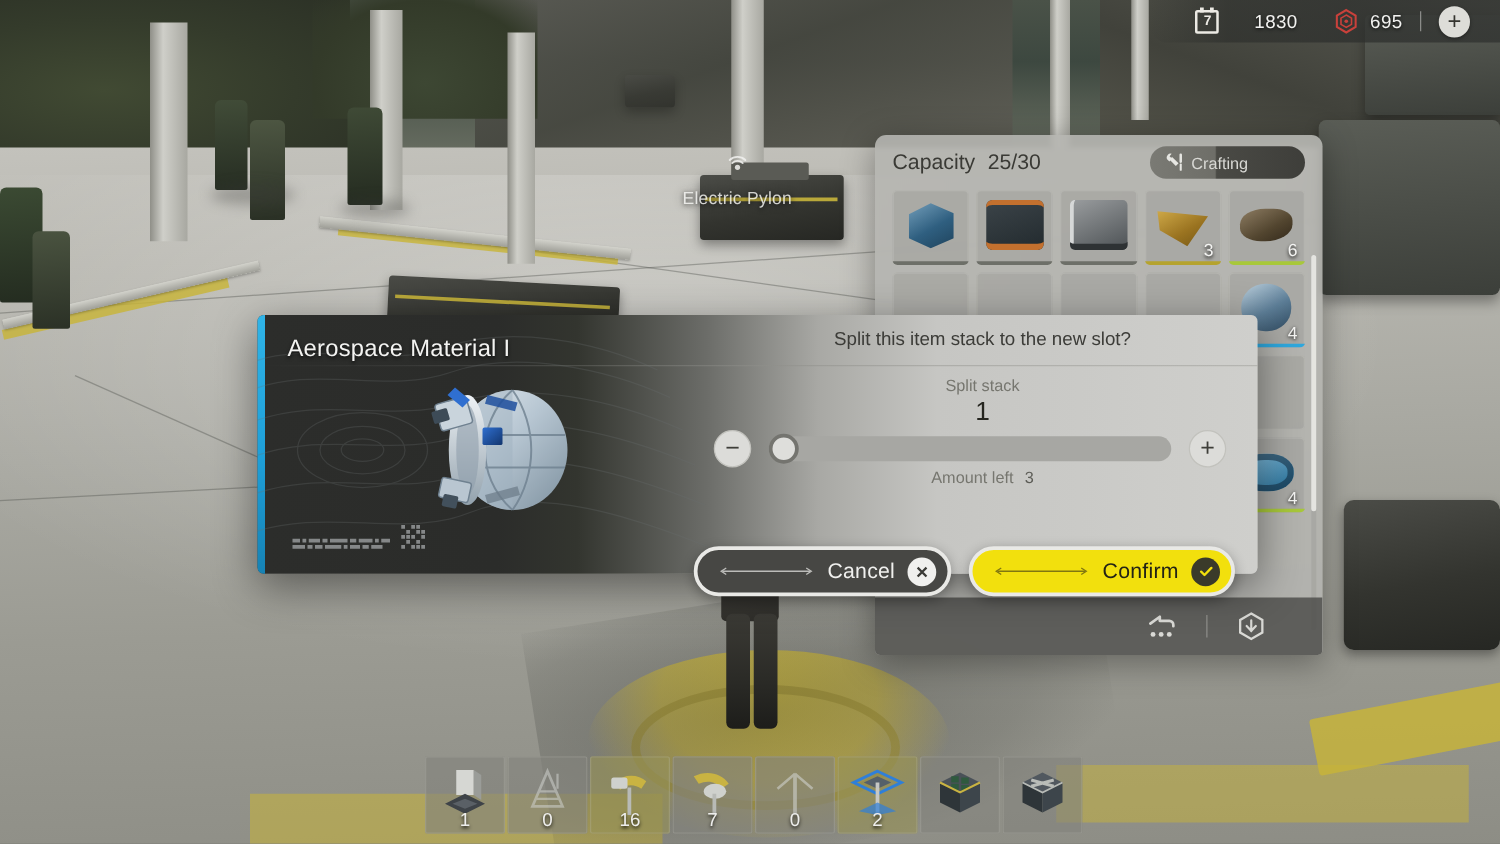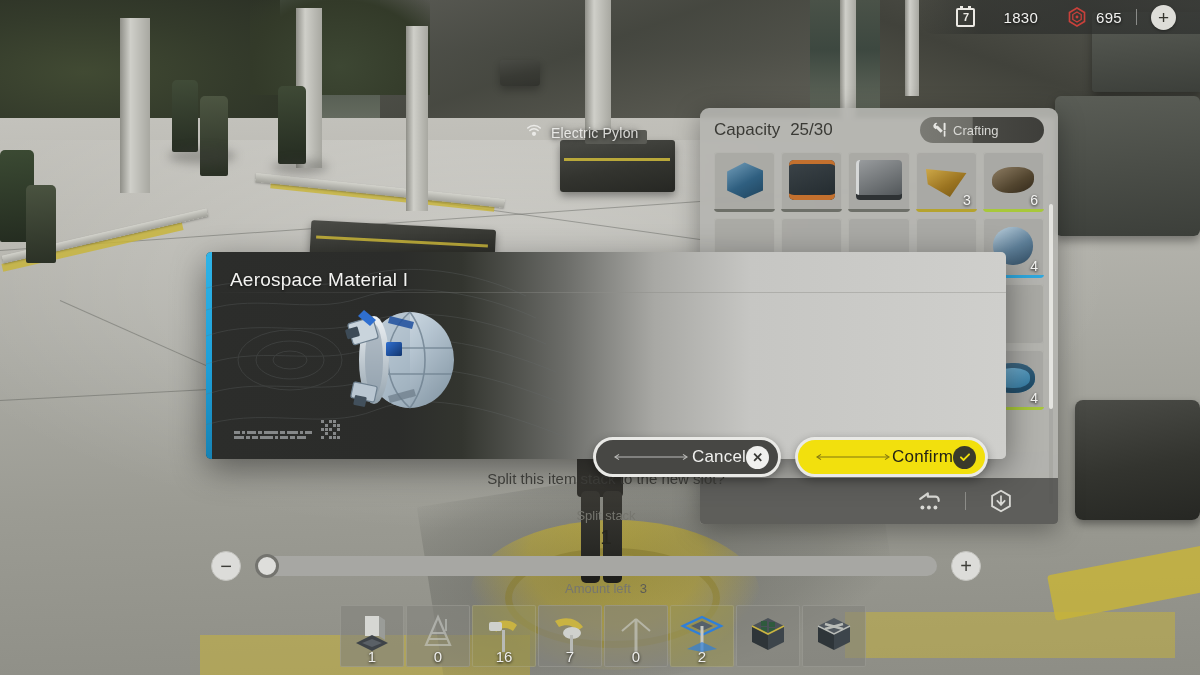--- a/index.html
+++ b/index.html
@@ -217,21 +217,20 @@
   .foot-ico { width: 26px; height: 26px; color: #d9d9d5; }
   .foot-div { width: 1px; height: 18px; background: rgba(215,215,210,.4); }
 
   
   .split-dialog {
     position: absolute; left: 206px; top: 252px; width: 800px; height: 207px;
     border-radius: 5px;
     box-shadow: 0 10px 34px rgba(0,0,0,.45);
     display: flex;
     overflow: visible;
-    flex-direction: column;
   }
   .sd-bg {
     position: absolute; inset: 0; border-radius: 5px; overflow: hidden;
     background: linear-gradient(90deg,
       #2c2d2b 0%, #2b2c2a 24%, #33352f 32%,
       #6c6d69 45%, #a8a8a4 56%, #c6c6c3 68%, #cfcfcc 100%);
   }
   .sd-divider {
     position: absolute; left: 0; right: 0; top: 40px; height: 1px;
     background: linear-gradient(90deg, rgba(255,255,255,0) 0%, rgba(255,255,255,.10) 25%, rgba(140,140,135,.45) 55%, rgba(150,150,145,.45) 100%);
@@ -300,21 +299,21 @@
   }
   .sd-leftval { margin-left: 9px; color: #5c5c56; }
 
   .sd-buttons {
     position: absolute; right: 18px; bottom: -18px;
     display: flex; gap: 14px; align-items: center;
   }
   .btn {
     position: relative; height: 40px; min-width: 188px;
     border-radius: 20px; display: flex; align-items: center;
-    padding: 0 9px 0 16px; 
+    padding: 0 9px 0 16px; gap: 10px;
     box-shadow: 0 3px 10px rgba(0,0,0,.32);
     border: 3px solid #e9e9e6;
   }
   .btn .arrow-line { flex: 0 0 auto; opacity: .75; }
   .btn .btn-label { flex: 1; text-align: right; font-size: 17px; letter-spacing: .2px; }
   .btn .btn-key {
     width: 23px; height: 23px; border-radius: 50%;
     display: flex; align-items: center; justify-content: center;
     flex: 0 0 auto;
   }
@@ -401,21 +400,21 @@
 
     <div class="big-shadow"></div>
 
     <div class="player">
       <div class="torso"></div>
       <div class="legL"></div>
       <div class="legR"></div>
     </div>
 
 
-    <div class="marker small" style="left:524px; top:123px;">
+    <div class="marker small" style="left:546px; top:123px;flex-direction:column;">
       <svg class="marker-ico" viewBox="0 0 24 24">
         <circle cx="12" cy="13" r="2.5" fill="#f2f2f0"></circle>
         <path d="M7 9a7 7 0 0110 0M4.5 6a11 11 0 0115 0" stroke="#f2f2f0" stroke-width="1.8" fill="none" stroke-linecap="round"></path>
       </svg>
       <span class="m-label">Electric Pylon</span>
     </div>
   </div>
 
   <div class="hud-top">
     <div class="hud-grp">

